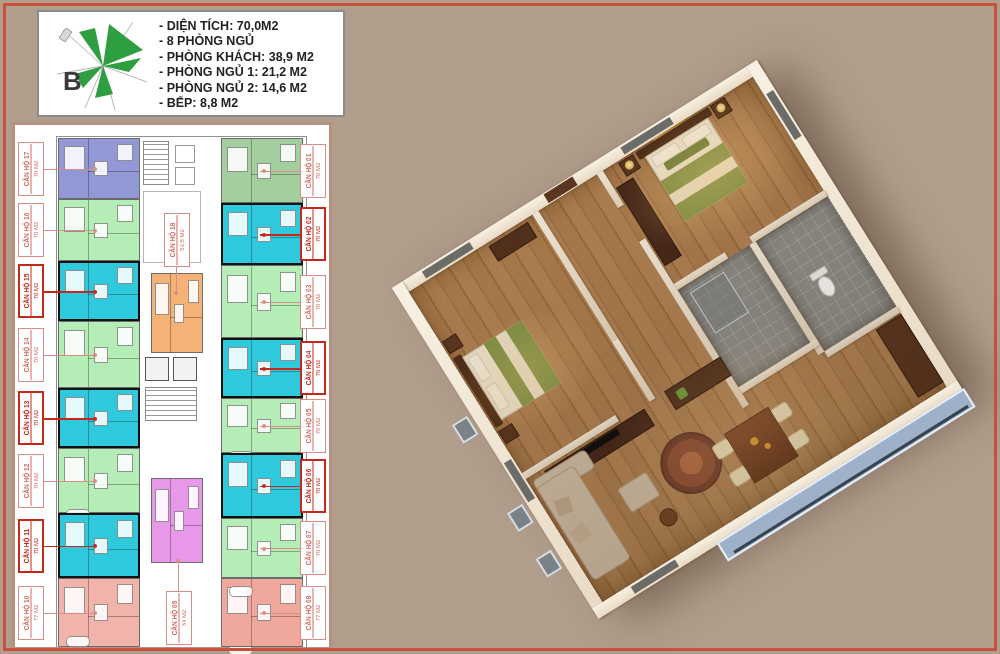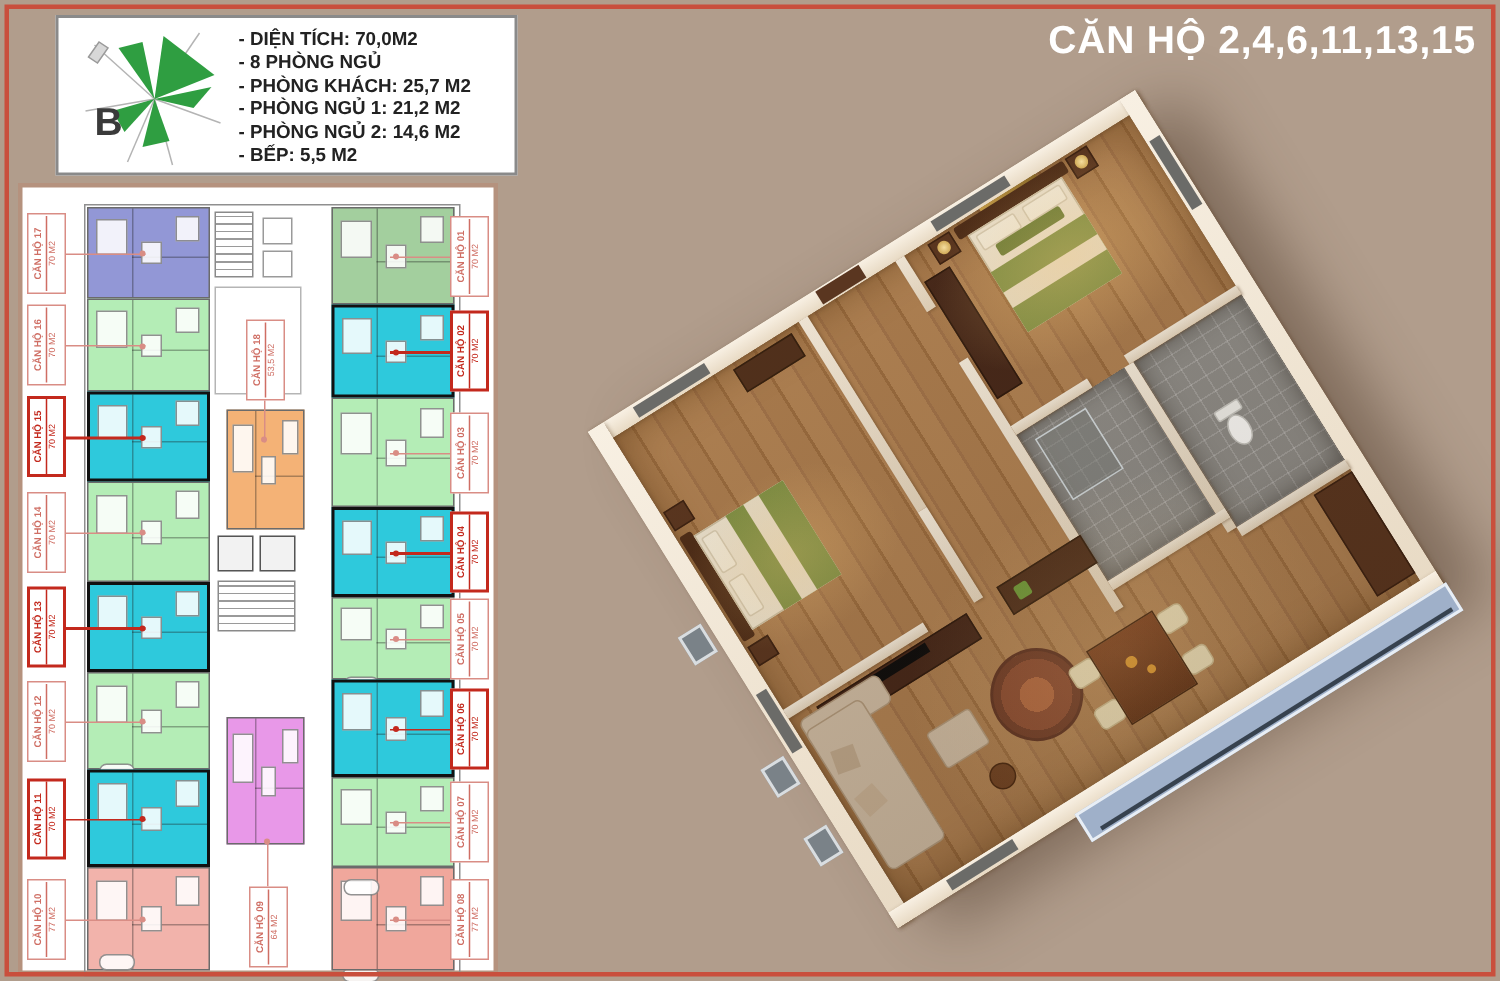--- a/index.html
+++ b/index.html
@@ -152,21 +152,20 @@
      radial-gradient(110px 80px at 60px 130px,rgba(255,205,125,.22),transparent 70%),
      radial-gradient(200px 150px at 210px 300px,rgba(255,215,150,.14),transparent 75%),
      linear-gradient(rgba(85,50,20,.06),rgba(40,20,5,.16));}
 </style>
 </head>
 <body>
 
 <div id="stage">
   <div id="red-border"></div>
 
-  <div id="title">CĂN HỘ 2,4,6,11,13,15</div>
 
   <div id="specbox">
     <svg id="logo" width="100" height="96" viewBox="0 0 100 96">
       <g stroke="#b4b4b4" stroke-width="1">
         <line x1="52" y1="50" x2="12" y2="14"></line>
           <line x1="52" y1="50" x2="82" y2="6"></line>
         <line x1="52" y1="50" x2="96" y2="66"></line>
           <line x1="52" y1="50" x2="34" y2="92"></line>
         <line x1="52" y1="50" x2="6" y2="58"></line>
           <line x1="52" y1="50" x2="64" y2="94"></line>
@@ -177,24 +176,24 @@
         <polygon points="52,50 78,56 90,42"></polygon>
         <polygon points="52,50 44,82 62,78"></polygon>
         <polygon points="52,50 24,58 32,72"></polygon>
       </g>
       <polygon points="8,22 15,12 21,16 14,26" fill="#d8d8d8" stroke="#9a9a9a"></polygon>
       <text x="12" y="74" font-size="26" font-weight="bold" fill="#3a3a3a">B</text>
     </svg>
     <ul id="speclist">
       <li>- DIỆN TÍCH: 70,0M2</li>
       <li>- 8 PHÒNG NGỦ</li>
-      <li>- PHÒNG KHÁCH: 25,7 M2</li>
+      <li>- PHÒNG KHÁCH: 38,9 M2</li>
       <li>- PHÒNG NGỦ 1: 21,2 M2</li>
       <li>- PHÒNG NGỦ 2: 14,6 M2</li>
-      <li>- BẾP: 5,5 M2</li>
+      <li>- BẾP: 8,8 M2</li>
     </ul>
   </div>
 
   <div id="siteplan">
     <div id="plan">
       <div class="bldg-outline"></div>
       <div class="core stair-top"></div>
       <div class="core duct1"></div>
       <div class="core duct2"></div>
       <div class="core corr"></div>

